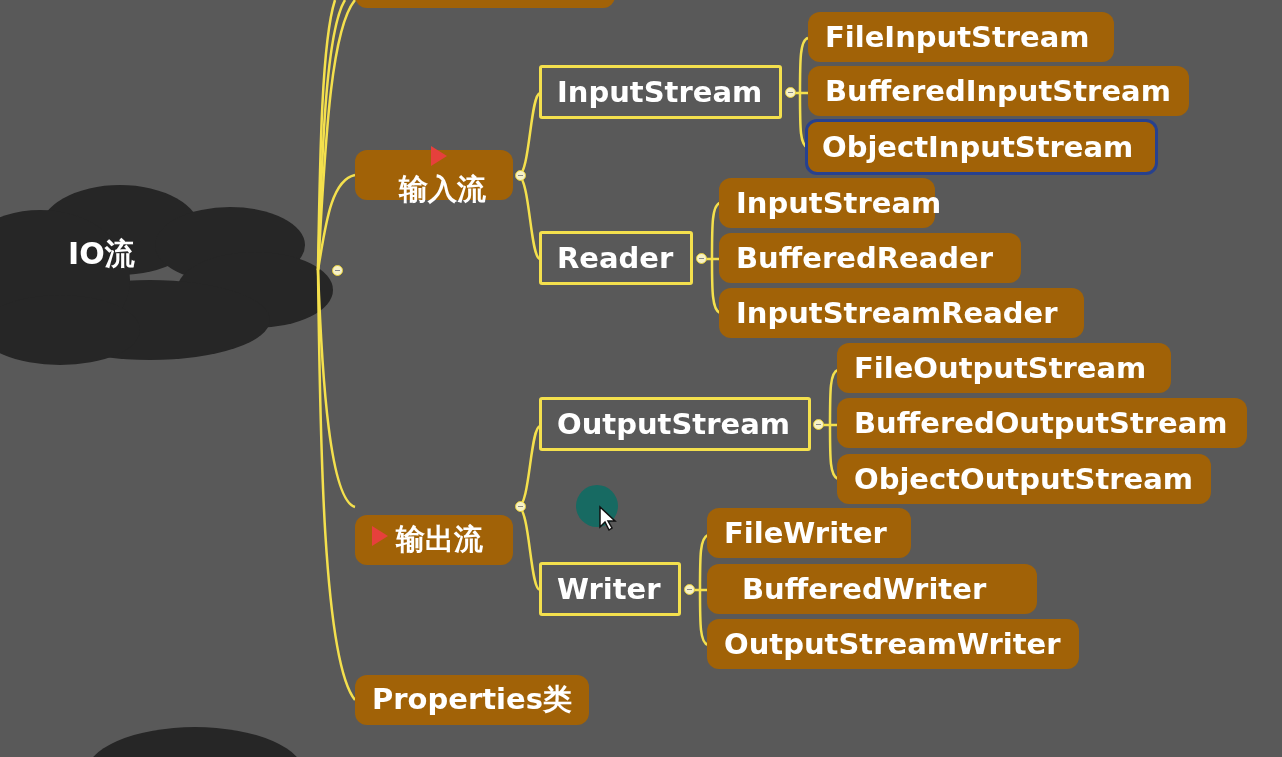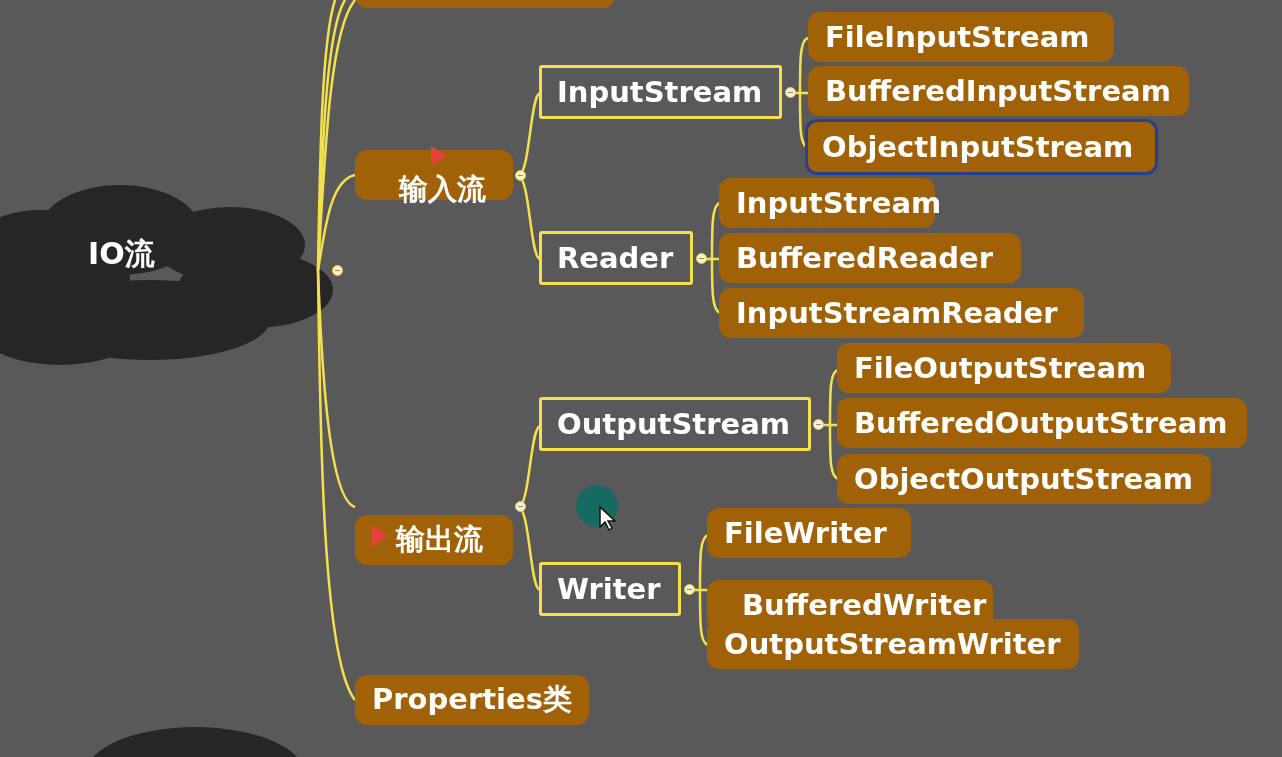--- a/index.html
+++ b/index.html
@@ -61,21 +61,21 @@
     <path d="M818 425 L 838 425"></path>
     <path d="M830 425 C 830 390, 830 372, 838 370"></path>
     <path d="M830 425 C 830 460, 830 476, 838 479"></path>
 
     <path d="M688 590 L 708 590"></path>
     <path d="M700 590 C 700 555, 700 538, 708 535"></path>
     <path d="M700 590 C 700 625, 700 643, 708 645"></path>
   </g>
 </svg>
 
-<div class="cloud-label" style="left:88px;top:234px;">IO流</div>
+<div class="cloud-label" style="left:68px;top:234px;">IO流</div>
 <div class="collapse" style="left:332px;top:265px;"></div>
 
 <div class="node blue" style="left:355px;top:-42px;width:260px;"></div>
 
 <div class="node blue" style="left:355px;top:150px;width:158px;flex-direction:column;">
   <span class="flag"></span>
   <span>输入流</span>
 </div>
 <div class="collapse" style="left:515px;top:170px;"></div>
 
@@ -135,21 +135,21 @@
 <div class="node blue" style="left:837px;top:398px;width:410px;">
   <span>BufferedOutputStream</span>
 </div>
 <div class="node blue" style="left:837px;top:454px;width:374px;">
   <span>ObjectOutputStream</span>
 </div>
 
 <div class="node blue" style="left:707px;top:508px;width:204px;">
   <span>FileWriter</span>
 </div>
-<div class="node blue" style="left:707px;top:580px;width:286px;padding-left:35px;">
+<div class="node blue" style="left:707px;top:564px;width:330px;padding-left:35px;">
   <span>BufferedWriter</span>
 </div>
 <div class="node blue" style="left:707px;top:619px;width:372px;">
   <span>OutputStreamWriter</span>
 </div>
 
 <svg class="cursor" style="left:572px;top:482px;" width="52" height="52" viewBox="0 0 52 52">
   <circle cx="25" cy="24" r="21" fill="#0f6b63" opacity="0.9"></circle>
   <path d="M28 25 L28 45 L33 40 L37 48 L40 46 L36 39 L43 39 Z" fill="#fff" stroke="#111" stroke-width="1.5"></path>
 </svg>

